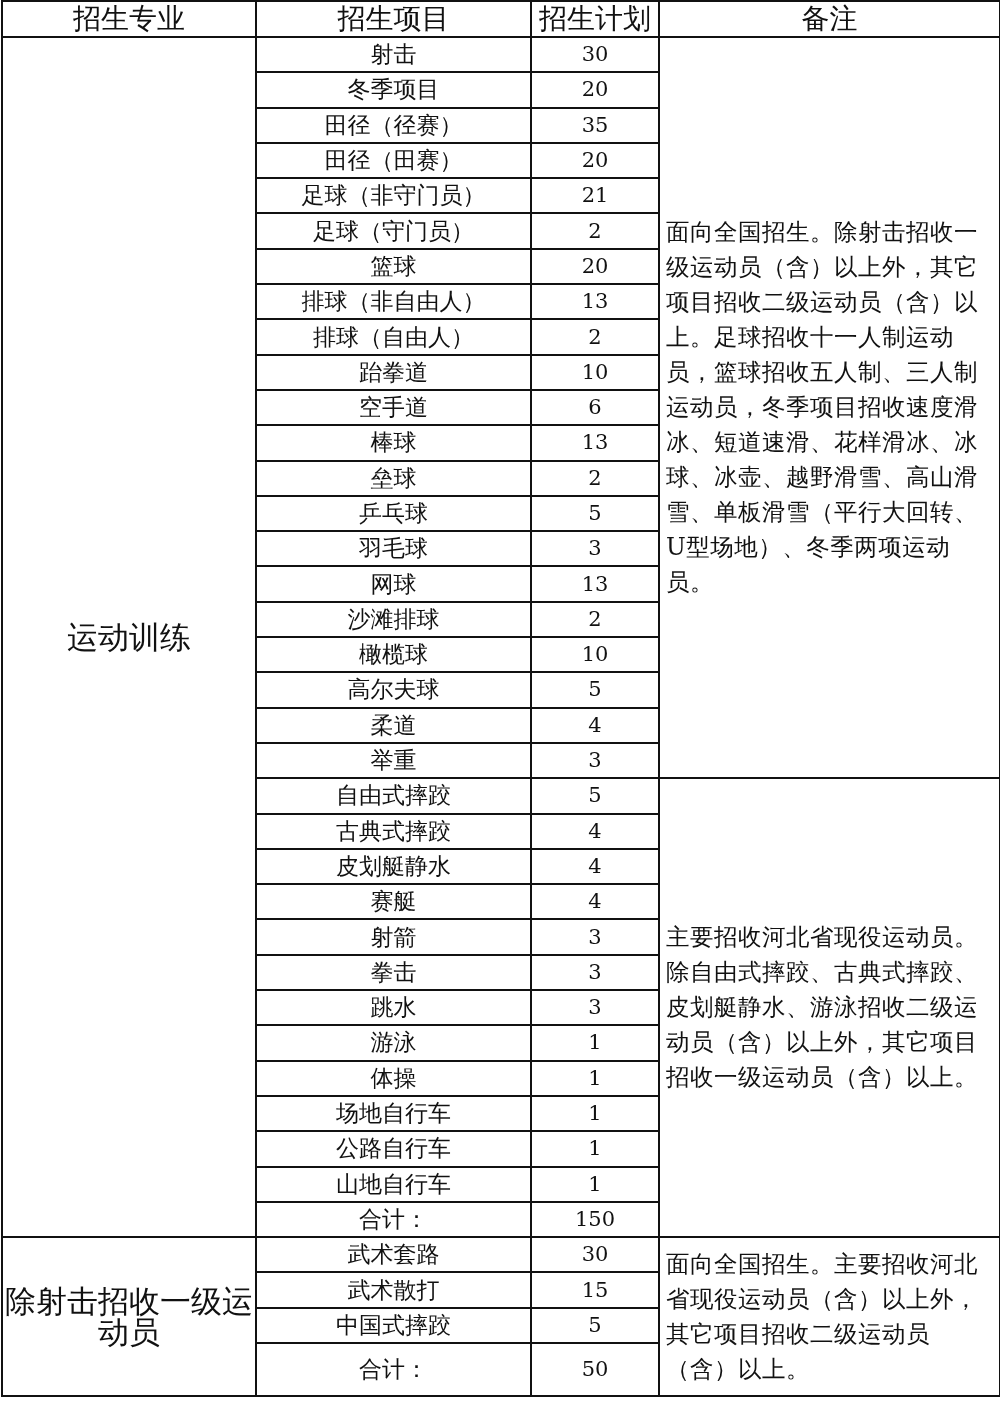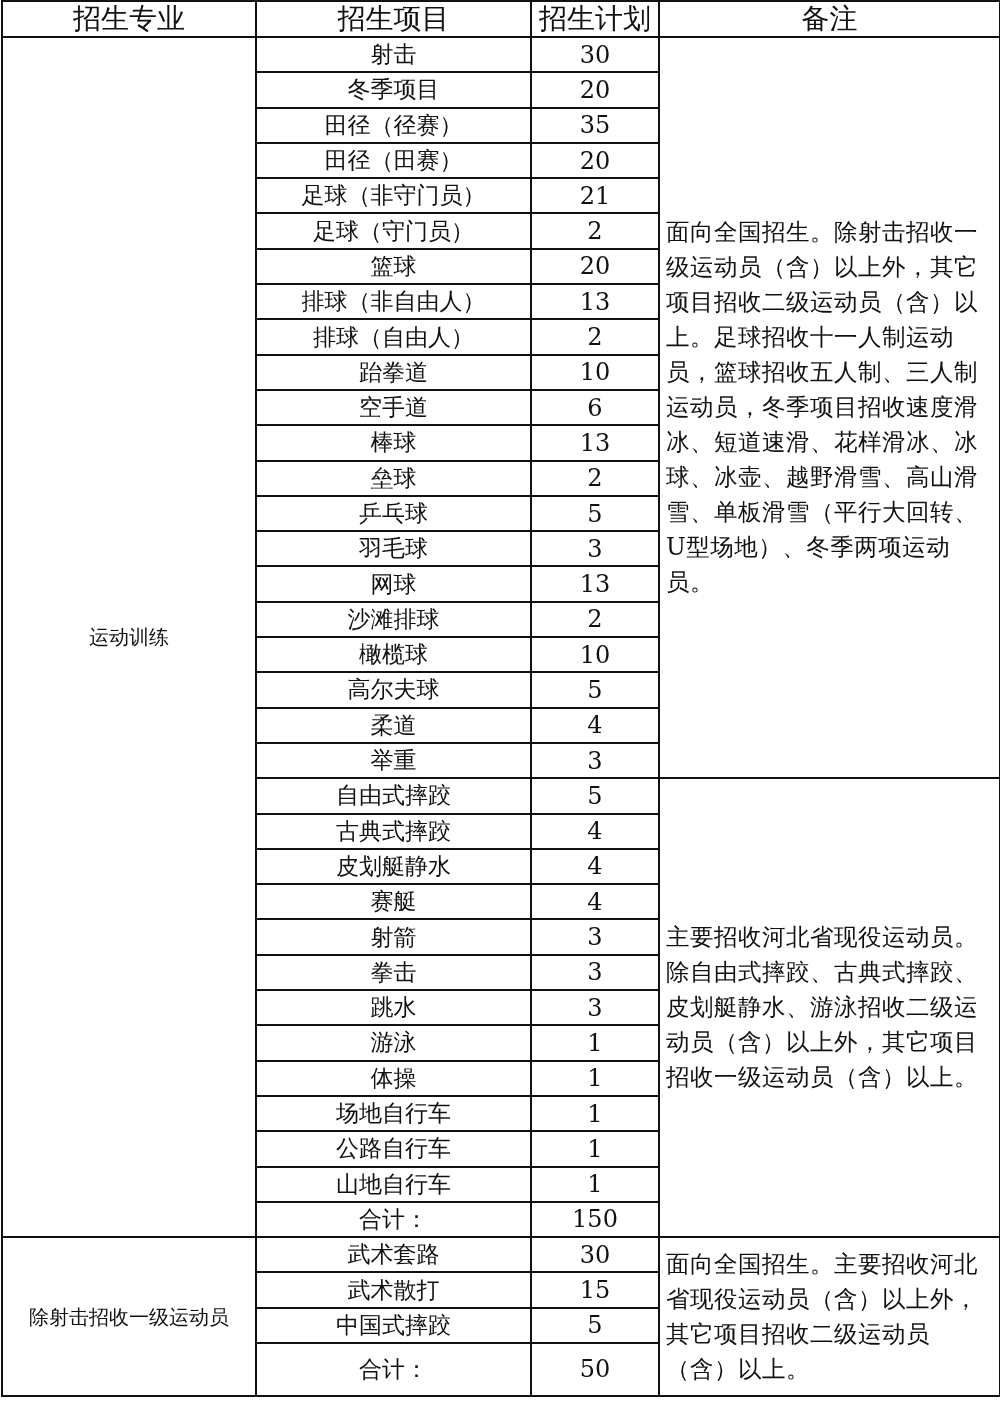--- a/index.html
+++ b/index.html
@@ -4,22 +4,22 @@
 <style>
   html, body { margin: 0; padding: 0; background: #ffffff; }
   body { width: 1000px; height: 1405px; overflow: hidden; position: relative;
          font-family: "DejaVu Serif", "Liberation Serif", serif; color: #111; }
   table.grid { position: absolute; left: 1px; top: 0; width: 998px;
                border-collapse: collapse; table-layout: fixed; }
   table.grid td, table.grid th { border: 2px solid #111; padding: 0; text-align: center;
                vertical-align: middle; font-weight: normal; font-size: 23px; line-height: 1; overflow: hidden; }
   table.grid th { height: 34px; font-size: 28px; }
   table.grid td.item, table.grid td.num { height: 33.3px; }
-  table.grid td.num { font-size: 24px; }
-  table.grid td.major { font-size: 20px; }
+  table.grid td.num { font-size: 21px; }
+  table.grid td.major { font-size: 31px; }
   table.grid td.remark { text-align: left; vertical-align: middle; font-size: 23.5px;
                line-height: 35px; padding: 0 12px 0 6px; letter-spacing: 0.5px; }
   td.tall { height: 51px !important; }
   col.c1 { width: 254px; } col.c2 { width: 275px; } col.c3 { width: 128px; } col.c4 { width: 341px; }
 </style>
 </head>
 <body>
 
 <table class="grid">
   <colgroup>

